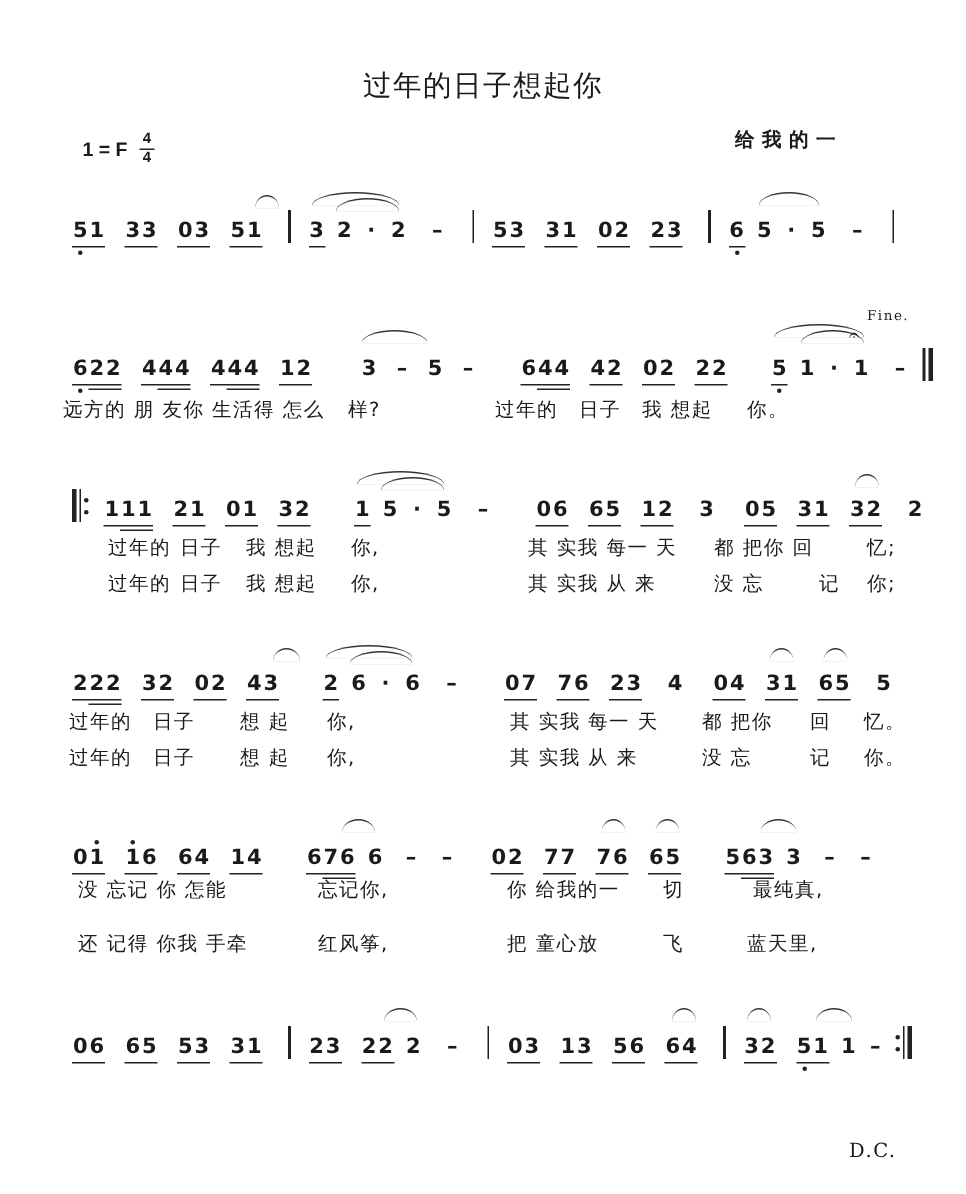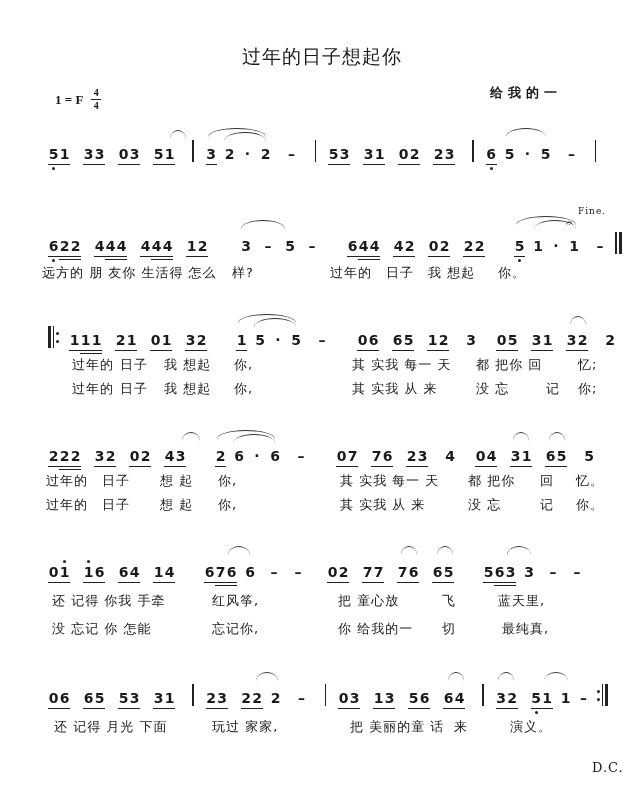--- a/index.html
+++ b/index.html
@@ -1,21 +1,21 @@
 <!DOCTYPE html>
 <html><head>
 <meta charset="utf-8">
 <style>
   html, body { margin:0; padding:0; background:#ffffff; }
   body { width:644px; height:796px; position:relative; overflow:hidden;
          font-family:"DejaVu Sans", "Liberation Sans", sans-serif; color:#1a1a1a; }
   .title { position:absolute; top:44px; left:0; width:644px; text-align:center;
            font-size:19px; letter-spacing:1px; font-family:"DejaVu Serif", serif; }
   .key { position:absolute; top:88px; left:55px; font-size:13px; font-weight:bold;
-         font-family:Liberation Serif, serif; display:flex; align-items:center; gap:8px; }
+         font-family:Liberation Sans, sans-serif; display:flex; align-items:center; gap:8px; }
   .timesig { display:inline-flex; flex-direction:column; align-items:center; font-size:10px; line-height:10px; }
   .timesig .bar { width:10px; height:1px; background:#222; margin:1px 0; }
   .lyricist { position:absolute; top:84px; left:490px; font-size:13px; font-weight:bold; letter-spacing:5px; }
 
   .system { position:absolute; left:48px; width:560px; }
   .notes-row { position:relative; height:26px; display:flex; align-items:flex-end; }
   .measure { position:relative; display:flex; align-items:flex-end; height:26px; }
   .grp { position:relative; display:inline-flex; margin-right:13px; font-size:14px; font-weight:bold; }
   .grp .n { position:relative; display:inline-block; width:11px; text-align:center; }
   .grp.u1::after { content:""; position:absolute; left:0; right:0; bottom:-3px; height:1.5px; background:#222; }
@@ -465,34 +465,34 @@
             <span class="n" data-name="note">3</span>
             <span class="u2" style="left:11px; width:22px;"></span>
           </span>
         <span class="plain" data-name="note">3</span>
         <span class="plain" style="margin-left:6px" data-name="dash">–</span>
         <span class="plain" style="margin-left:6px" data-name="dash">–</span>
         <span class="slur" style="left:24px; top:-8px; width:24px;" data-name="slur"></span>
       </div>
       <span class="barline" style="margin-left:10px" data-name="barline"></span>
     </div>
+    <div class="lyric-line" style="margin-top:4px" data-name="lyric-line-verse-2">
+      <span style="left:4px" data-name="lyric">没 忘记 你  怎能</span>
+      <span style="left:164px" data-name="lyric">忘记你,</span>
+      <span style="left:290px" data-name="lyric">你 给我的一</span>
+      <span style="left:394px" data-name="lyric">切</span>
+      <span style="left:454px" data-name="lyric">最纯真,</span>
+    </div>
     <div class="lyric-line" style="margin-top:12px" data-name="lyric-line-verse-1">
       <span style="left:4px" data-name="lyric">还 记得 你我 手牵</span>
       <span style="left:164px" data-name="lyric">红风筝,</span>
       <span style="left:290px" data-name="lyric">把 童心放</span>
       <span style="left:394px" data-name="lyric">飞</span>
       <span style="left:450px" data-name="lyric">蓝天里,</span>
     </div>
-    <div class="lyric-line" style="margin-top:4px" data-name="lyric-line-verse-2">
-      <span style="left:4px" data-name="lyric">没 忘记 你  怎能</span>
-      <span style="left:164px" data-name="lyric">忘记你,</span>
-      <span style="left:290px" data-name="lyric">你 给我的一</span>
-      <span style="left:394px" data-name="lyric">切</span>
-      <span style="left:454px" data-name="lyric">最纯真,</span>
-    </div>
   </div>
 
   <div class="system" style="top:680px;" data-name="system-6">
     <div class="notes-row" data-name="notes-row">
       <div class="measure" data-name="measure-1">
         <span class="grp u1" data-name="note-group">
             <span class="n" data-name="note">0</span>
             <span class="n" data-name="note">6</span>
           </span>
         <span class="grp u1" data-name="note-group">
@@ -559,28 +559,21 @@
       </div>
       <span class="repeat-end" data-name="repeat-end-barline">
           <span class="dots">
             <i></i>
             <i></i>
           </span>
           <span class="thin"></span>
           <span class="thick"></span>
         </span>
     </div>
-    <div class="lyric-line" style="margin-top:12px" data-name="lyric-line-verse-1">
-      <span style="left:6px" data-name="lyric">还 记得 月光 下面</span>
-      <span style="left:164px" data-name="lyric">玩过 家家,</span>
-      <span style="left:302px" data-name="lyric">把 美丽的童 话</span>
-      <span style="left:406px" data-name="lyric">来</span>
-      <span style="left:462px" data-name="lyric">演义。</span>
-    </div>
-    <span class="dc" style="left:544px; top:80px;" data-name="dc-marking">D.C.</span>
+    <span class="dc" style="left:518px; top:80px;" data-name="dc-marking">D.C.</span>
   </div>
 
 </div>
 
 <style>
   
   [data-name="note-high"]::before { content:""; position:absolute; left:4px; top:-4px; width:3px; height:3px; border-radius:50%; background:#222; }
   [data-name="note-high"] { position:relative; }
 </style>
 

